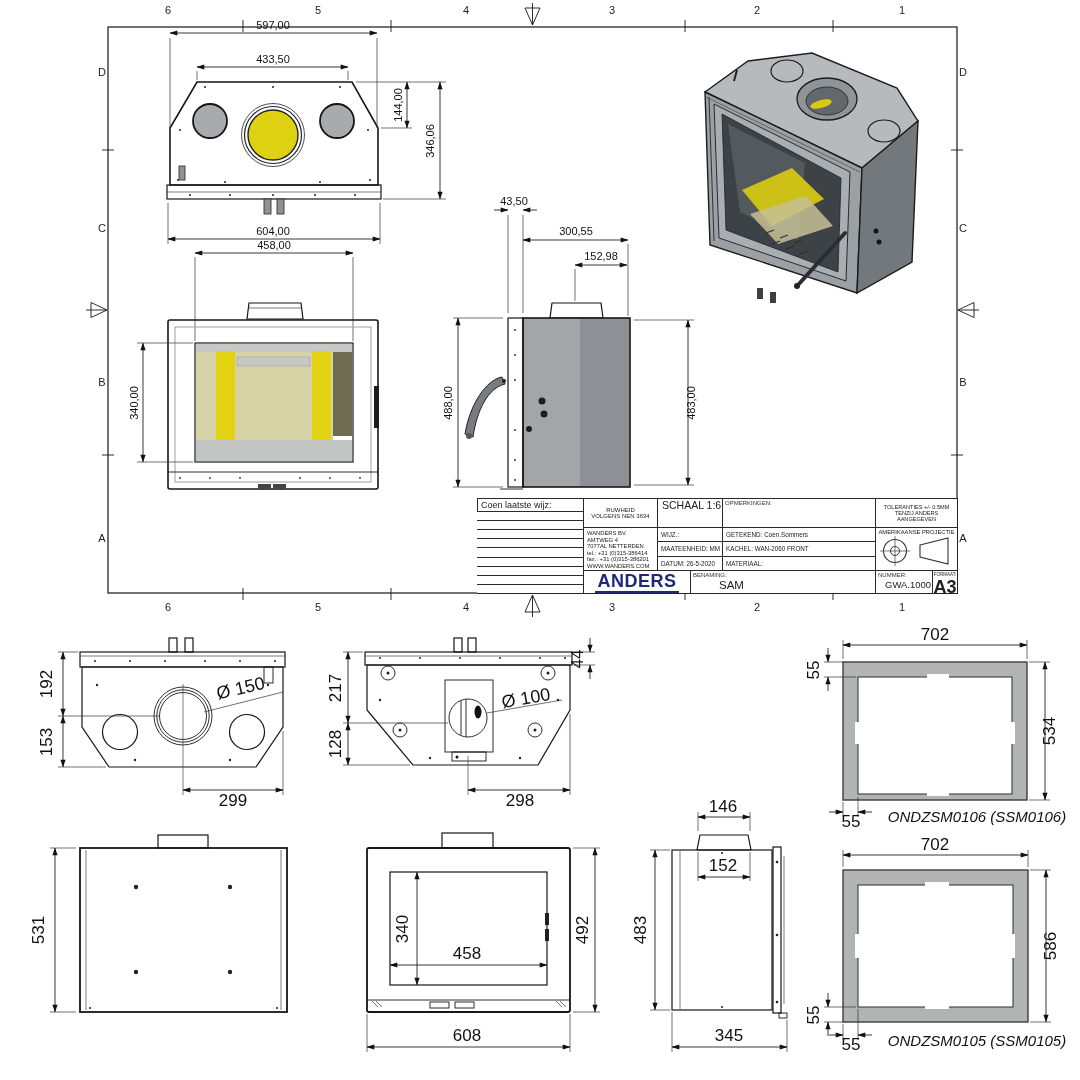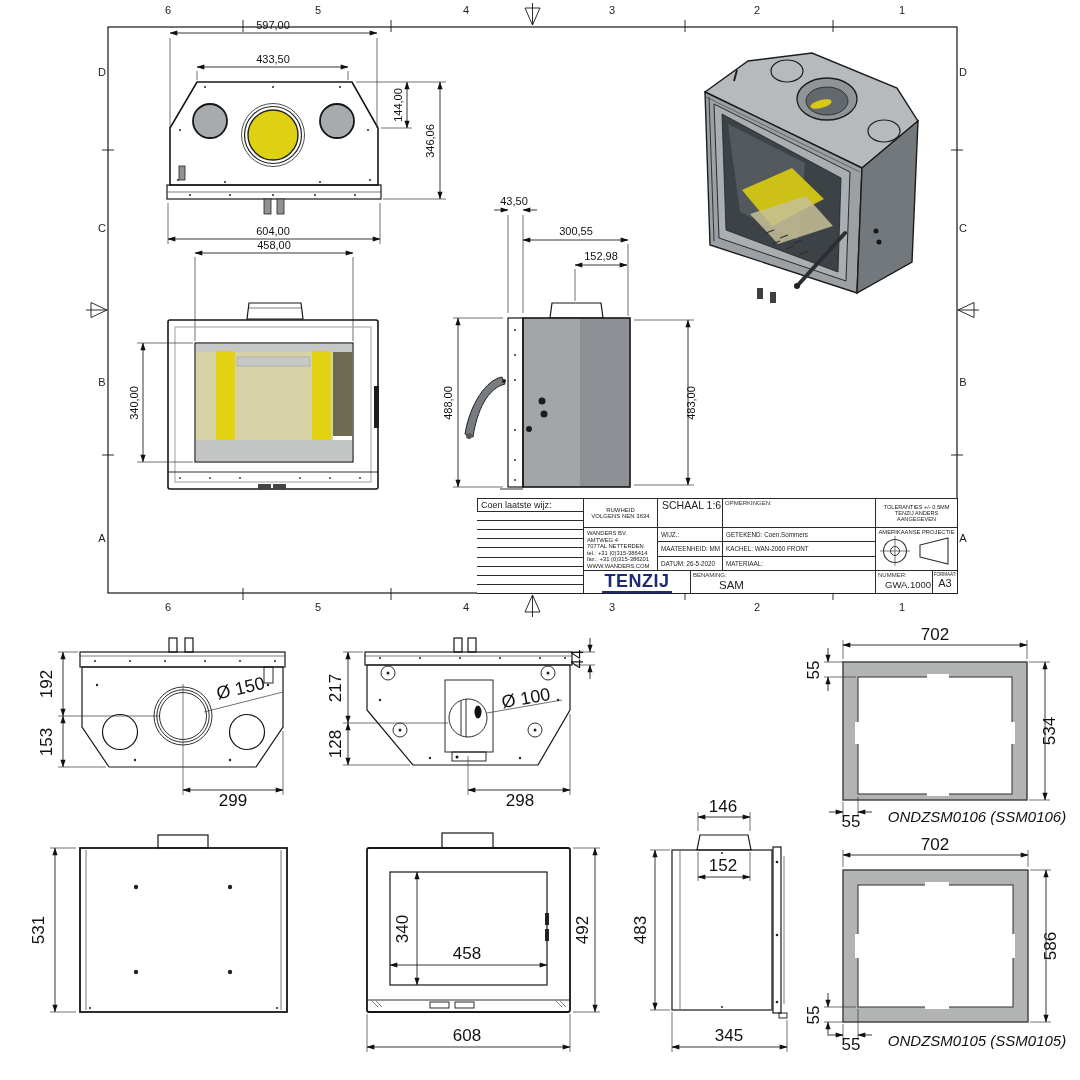--- a/index.html
+++ b/index.html
@@ -561,28 +561,28 @@
     <svg width="78" height="32" viewBox="0 0 78 32">
       <circle cx="17" cy="16" r="11.5" fill="none" stroke="#333" stroke-width="1.1"></circle>
       <circle cx="17" cy="16" r="4.5" fill="none" stroke="#333" stroke-width="1"></circle>
       <line x1="2" y1="16" x2="32" y2="16" stroke="#444" stroke-width="0.7"></line>
       <line x1="17" y1="1" x2="17" y2="31" stroke="#444" stroke-width="0.7"></line>
       <polygon points="42,10 70,3 70,29 42,22" fill="none" stroke="#333" stroke-width="1.1"></polygon>
     </svg>
   </div>
 
   <div class="tbc" style="left:106px;top:72px;width:107px;height:23px;" id="logo-cell">
-    <div id="wanders-logo">TENZIJ</div>
+    <div id="wanders-logo">ANDERS</div>
   </div>
   <div class="tbc" style="left:213px;top:72px;width:185px;height:23px;">
     <div class="tb-lbl">BENAMING:</div>
     <div style="font-size:11.5px;padding-left:4px;margin-left:24px;">SAM</div>
   </div>
   <div class="tbc" style="left:398px;top:72px;width:57px;height:23px;">
     <div class="tb-lbl">NUMMER:</div>
     <div style="font-size:9.5px;padding-left:2px;margin-left:7px;">GWA.1000</div>
   </div>
   <div class="tbc" style="left:455px;top:72px;width:25px;height:23px;text-align:center;">
     <div style="font-size:4.5px;padding-top:1px;">FORMAAT:</div>
-    <div style="font-size:11px;font-weight:normal;">A3</div>
+    <div style="font-size:18px;font-weight:bold;">A3</div>
   </div>
 </div>
 </div>
 
 </body></html>

